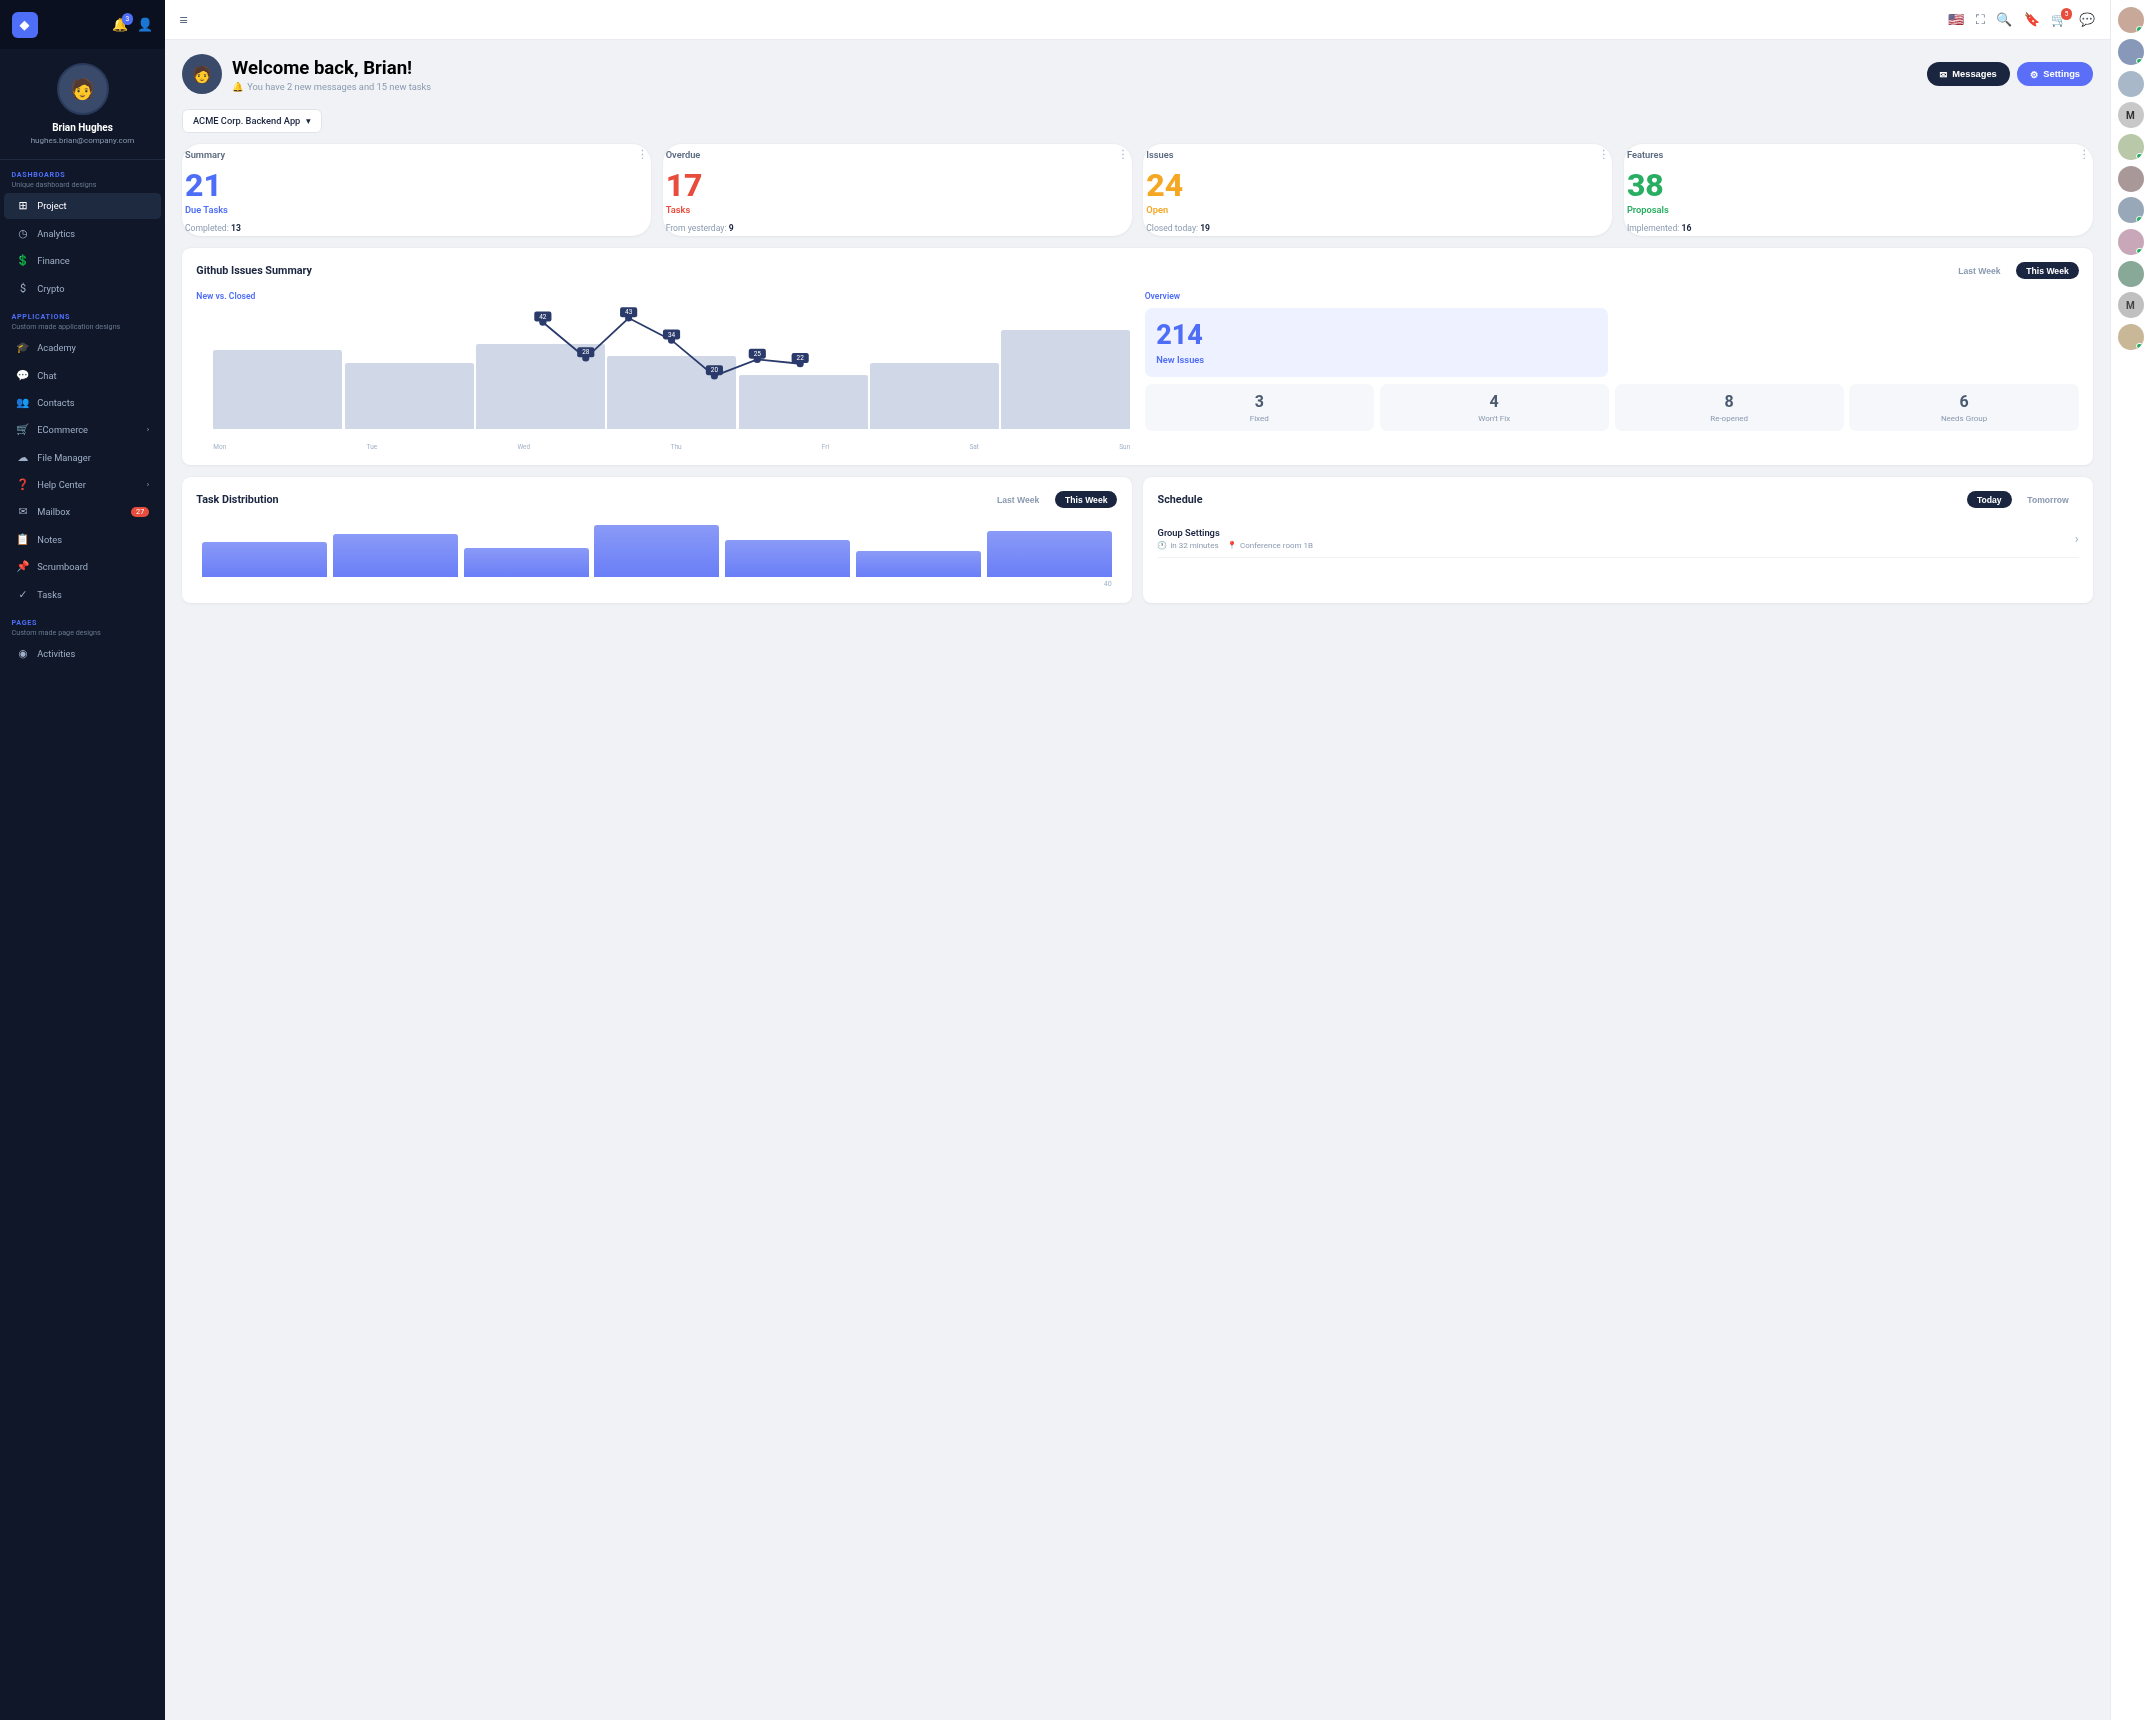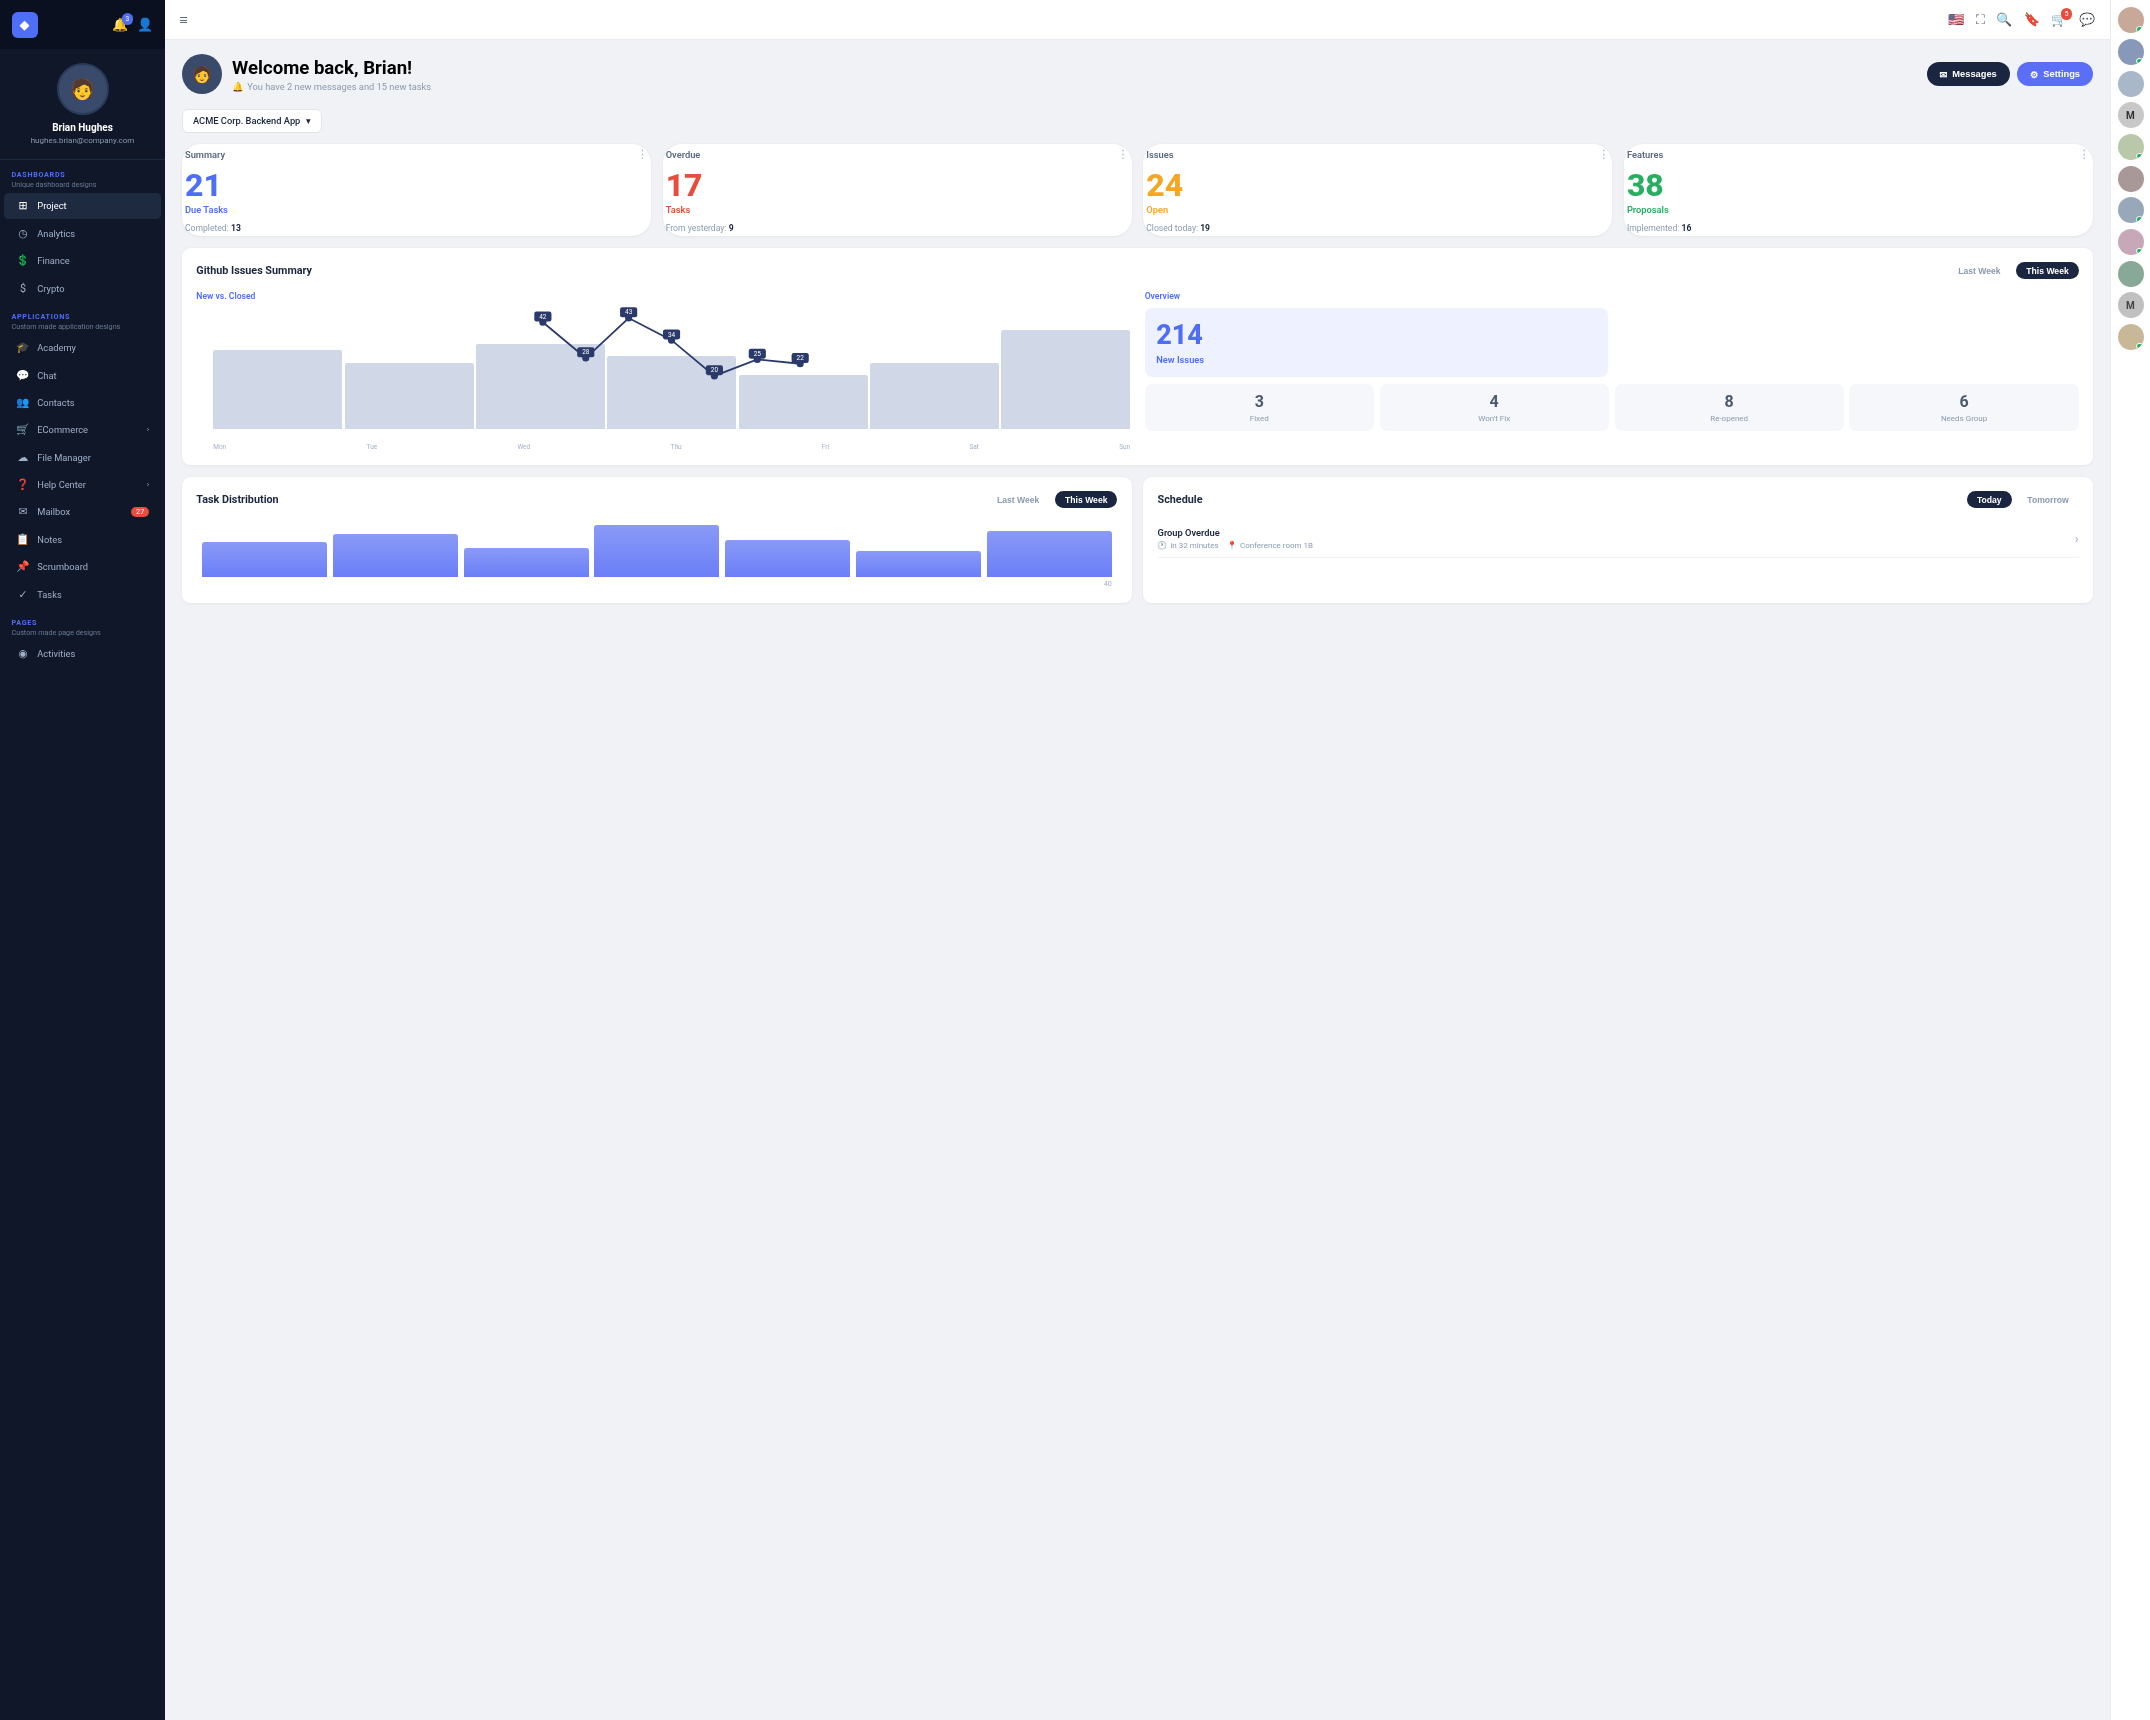--- a/index.html
+++ b/index.html
@@ -448,21 +448,21 @@
       <div class="panel">
         <div class="panel-header">
           <span class="panel-title">Schedule</span>
           <div class="period-buttons">
             <button class="period-btn active">Today</button>
             <button class="period-btn">Tomorrow</button>
           </div>
         </div>
         <div class="schedule-item">
           <div>
-            <div class="schedule-title">Group Overdue</div>
+            <div class="schedule-title">Group Settings</div>
             <div class="schedule-meta">
               <span>
                 <span>🕐</span>
                 <span>in 32 minutes</span>
               </span>
               <span>
                 <span>📍</span>
                 <span>Conference room 1B</span>
               </span>
             </div>

